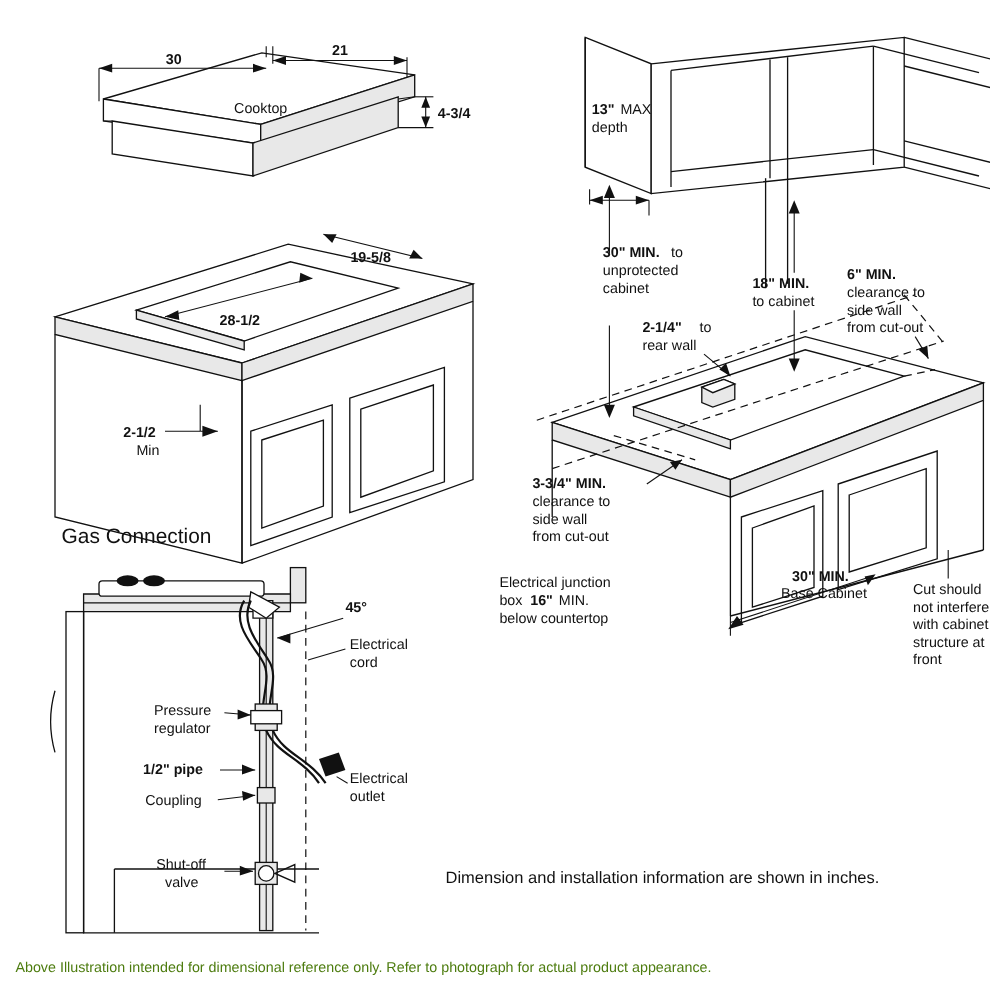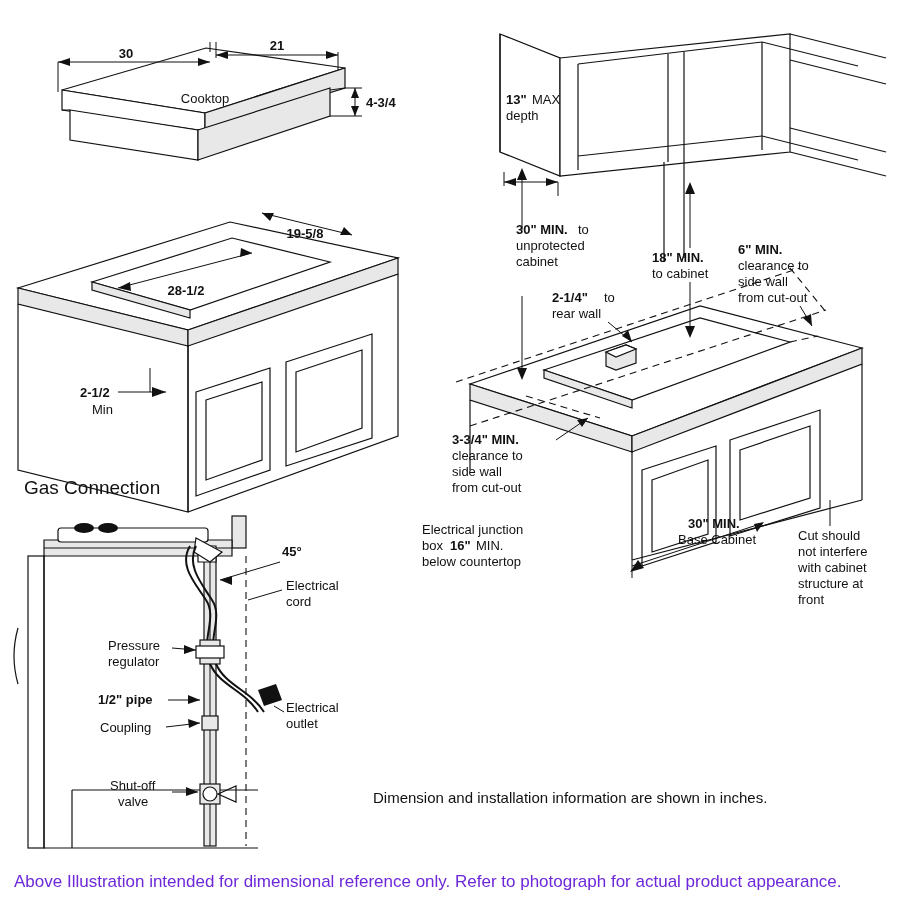--- a/index.html
+++ b/index.html
@@ -4,29 +4,29 @@
 <style>
   html,body{margin:0;padding:0;}
   body{
     width:900px;height:900px;
     background:#ffffff;
     font-family:"Liberation Sans", sans-serif;
     color:#1a1a1a;
     overflow:hidden;
     position:relative;
   }
-  #sheet{position:absolute;left:0;top:0;width:737px;height:900px;}
+  #sheet{position:absolute;left:0;top:0;width:737px;height:900px;padding-left:32px;}
   svg{display:block;}
   .lbl{font-family:"Liberation Sans", sans-serif;font-size:13px;fill:#111;}
   .lbl-b{font-family:"Liberation Sans", sans-serif;font-size:13px;font-weight:bold;fill:#111;}
   .title{font-family:"Liberation Sans", sans-serif;font-size:19px;fill:#111;}
   .note{font-family:"Liberation Sans", sans-serif;font-size:15px;fill:#111;}
   .footer{
     position:absolute;left:14px;top:872px;width:880px;
-    font-size:17px;color:#6d28d9;
+    font-size:13px;color:#4d7c0f;
   }
   .ln{stroke:#111;stroke-width:1.2;fill:none;}
   .ln-t{stroke:#111;stroke-width:1;fill:none;}
   .ln-th{stroke:#111;stroke-width:2;fill:none;}
   .dash{stroke:#111;stroke-width:1.1;fill:none;stroke-dasharray:7 5;}
   .fillw{fill:#ffffff;stroke:#111;stroke-width:1.2;}
   .fillg{fill:#e8e8e8;stroke:#111;stroke-width:1.2;}
   .blk{fill:#111;}
 </style>
 </head>

